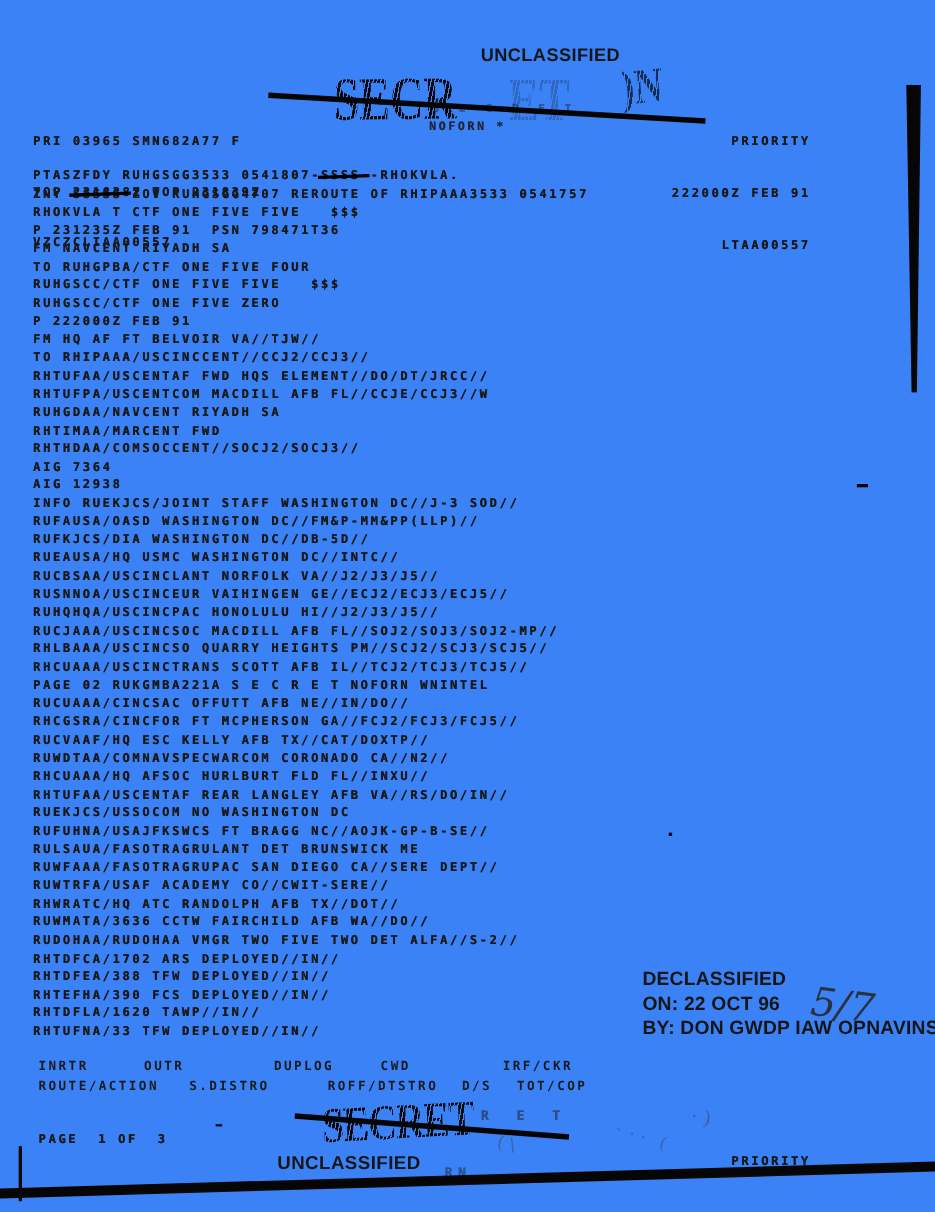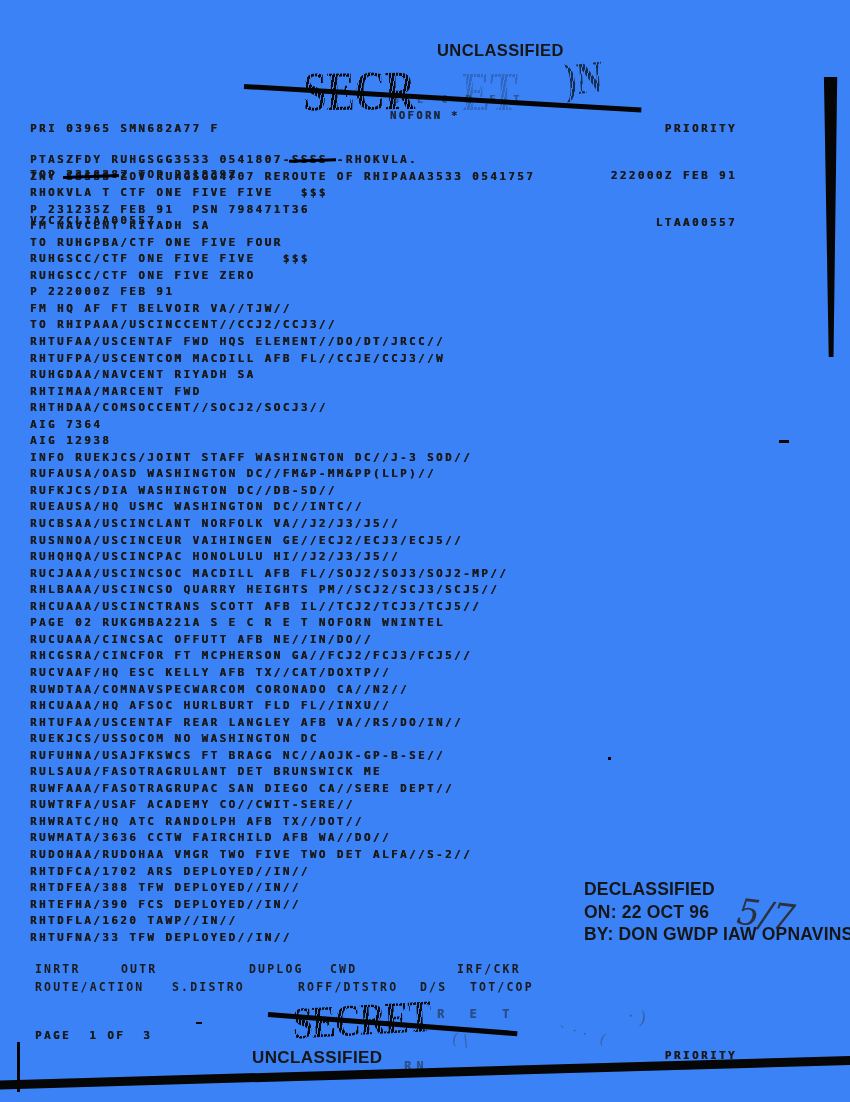--- a/index.html
+++ b/index.html
@@ -79,23 +79,23 @@
 
   <div id="declassified-stamp" class="abs sansstamp">
     <div>DECLASSIFIED</div>
     <div>ON: 22 OCT 96</div>
     <div>BY: DON GWDP IAW OPNAVINST</div>
   </div>
   <div id="declass-handwriting" class="abs">5/7</div>
 
   <div class="frow" style="top:962px;">
       <span class="fcell" style="left: 0px;">INRTR</span>
-      <span class="fcell" style="left: 86px;">OUTR</span>
+      <span class="fcell" style="left: 96px;">OUTR</span>
       <span class="fcell" style="left: 214px;">DUPLOG</span>
-      <span class="fcell" style="left: 295px;">CWD</span>
+      <span class="fcell" style="left: 311px;">CWD</span>
       <span class="fcell" style="left: 422px;">IRF/CKR</span>
     </div>
   <div class="frow" style="top:980px;">
       <span class="fcell" style="left: 0px;">ROUTE/ACTION</span>
       <span class="fcell" style="left: 137px;">S.DISTRO</span>
       <span class="fcell" style="left: 263px;">ROFF/DTSTRO</span>
       <span class="fcell" style="left: 385px;">D/S</span>
       <span class="fcell" style="left: 435px; text-align: center;">TOT/COP</span>
     </div>
 

